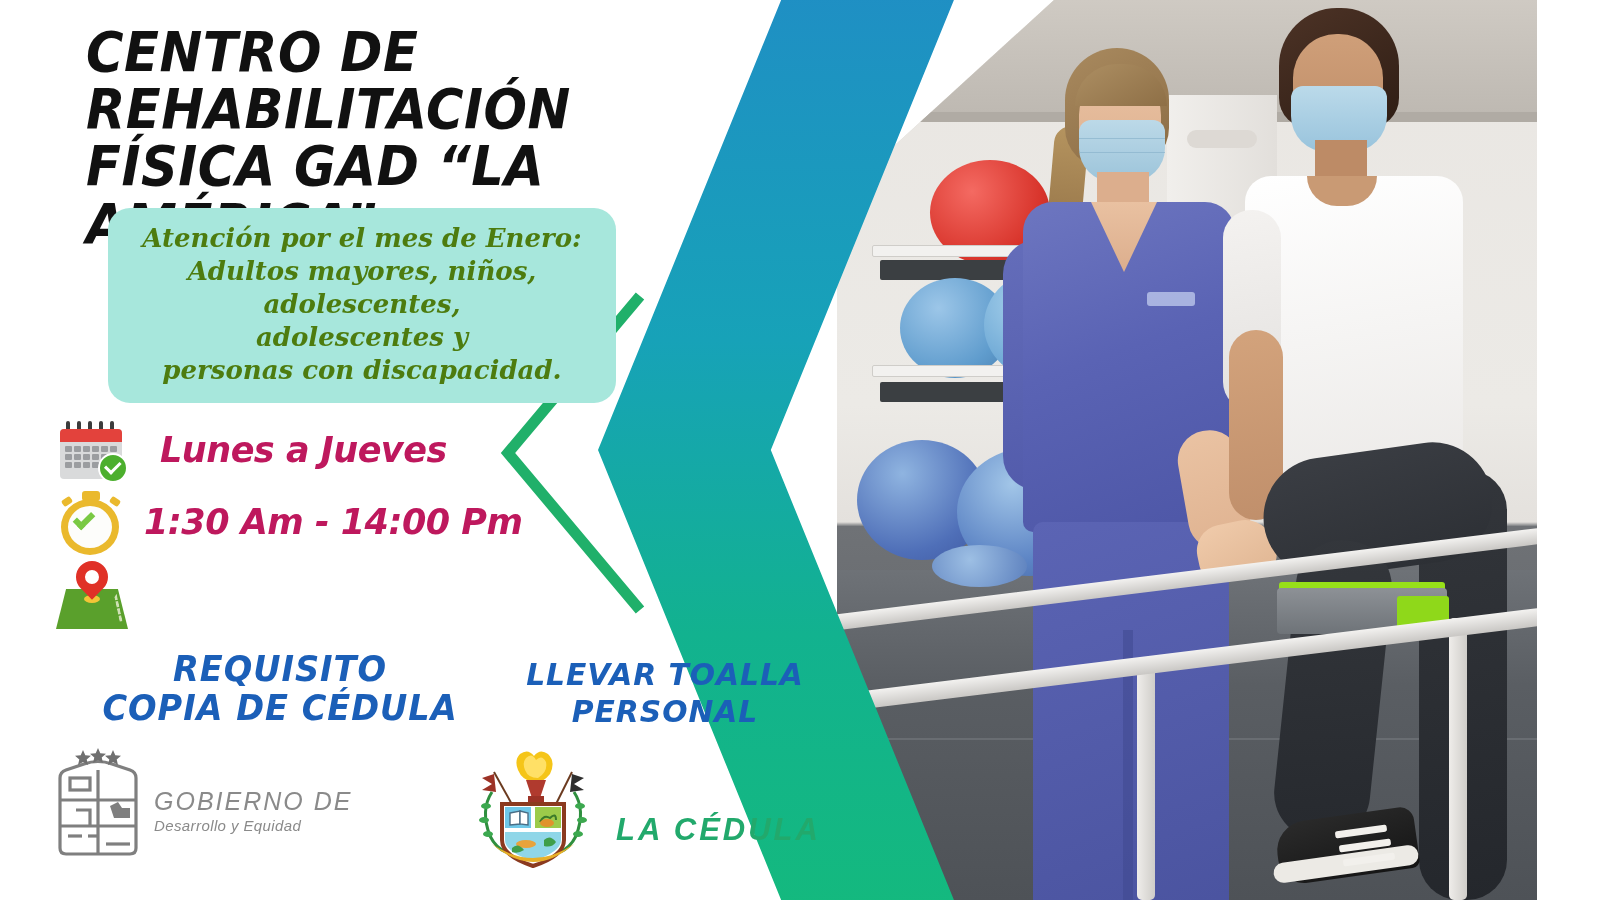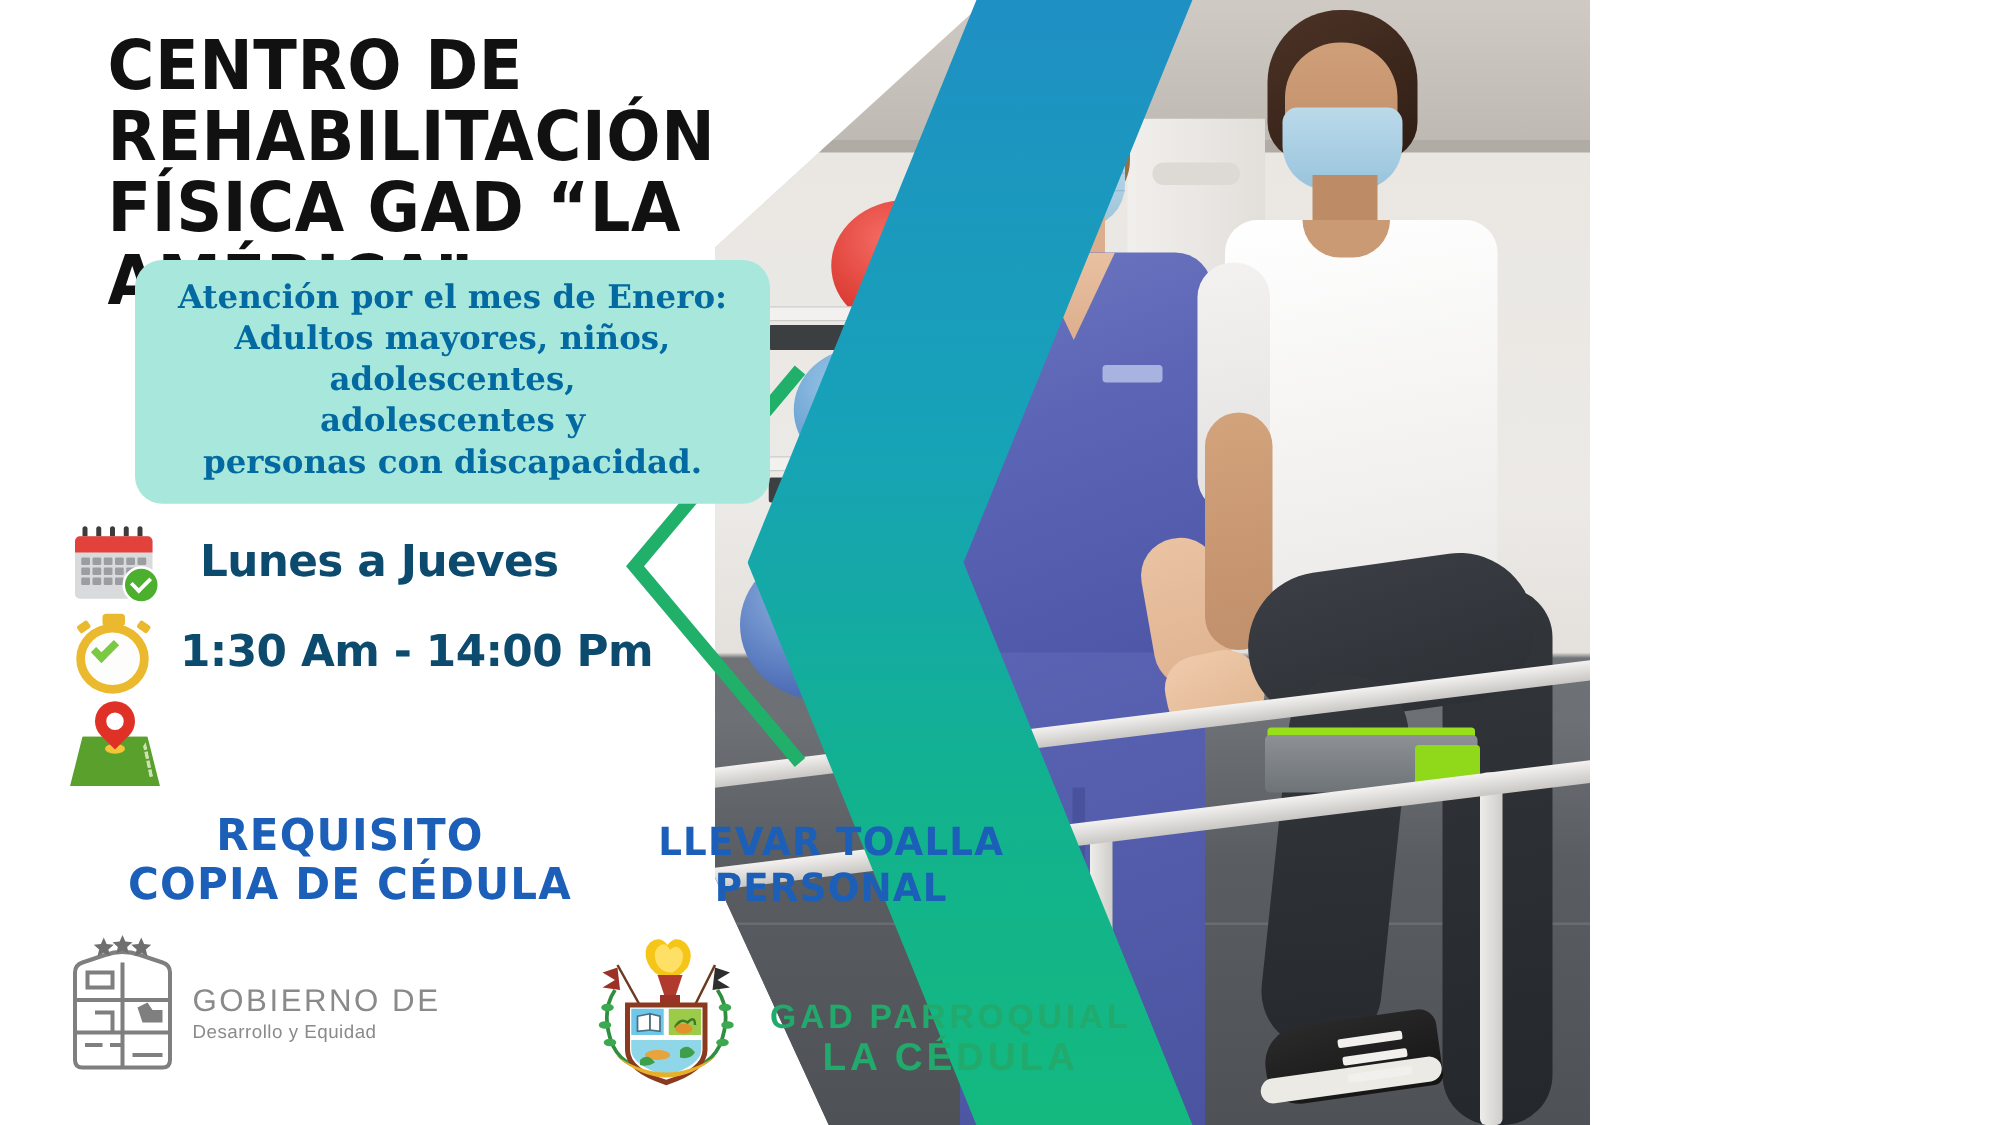--- a/index.html
+++ b/index.html
@@ -2,21 +2,21 @@
 <html><head>
 <meta charset="utf-8">
 <style>
   * { margin:0; padding:0; box-sizing:border-box; }
   html,body { width:1600px; height:900px; overflow:hidden; }
   body {
     font-family:"Liberation Sans", sans-serif;
     background:#ffffff;
     position:relative;
   }
-  #poster { position:absolute; inset:0; width:1272px; height:900px; background:#fff; overflow:hidden; }
+  #poster { position:absolute; inset:0; width:1537px; height:900px; background:#fff; overflow:hidden;font-style:italic; }
 
   
   .photo-wrap{
     position:absolute; top:0; right:0; width:700px; height:900px;
     clip-path: polygon(31% 0%, 100% 0%, 100% 100%, 13% 100%, 0% 78%, 0% 22%);
     overflow:hidden;
   }
   .photo{ position:absolute; inset:0; background:#d9d6d1; }
   
   .wall-back{ position:absolute; left:0; top:0; width:100%; height:100%;
@@ -164,29 +164,29 @@
   }
   .title .l2{ display:block; }
 
   .infobox{
     position:absolute; left:108px; top:208px; width:508px; padding:14px 16px 16px;
     background:#a7e7dc; border-radius:22px;
     text-align:center;
   }
   .infobox p{
     font-family:"DejaVu Serif", serif;
-    font-weight:700; font-size:26px; line-height:1.27; color:#0369a1;
+    font-weight:700; font-size:26px; line-height:1.27; color:#4d7c0f;
   }
 
   .rows{ position:absolute; left:46px; top:416px; width:560px; }
   .row{ display:flex; align-items:center; height:68px; margin-bottom:4px; }
   .row .ico{ width:96px; height:66px; position:relative; flex:0 0 96px; }
   .row .txt{
     font-family:"DejaVu Sans", sans-serif;
-    font-weight:700; font-size:35px; color:#0c4a6e; letter-spacing:-.5px;
+    font-weight:700; font-size:35px; color:#be185d; letter-spacing:-.5px;
   }
   .row.r1 .txt{ padding-left:18px; }
   .row.r2 .txt{ padding-left:2px; }
   .row.r3 .txt{ padding-left:4px; }
 
   
   .cal{ position:absolute; left:14px; top:4px; width:62px; height:58px; }
   .cal-body{ position:absolute; left:0; top:8px; width:62px; height:50px; background:#d9dadb; border-radius:4px; }
   .cal-top{ position:absolute; left:0; top:8px; width:62px; height:13px; background:#e3423c; border-radius:4px 4px 0 0; }
   .cal-ring{ position:absolute; top:0; width:4px; height:13px; background:#3c3c3c; border-radius:2px; }
@@ -500,18 +500,17 @@
       <path d="M72 74 Q76 66 82 70 Q88 64 88 72" stroke="#3b7a2a" stroke-width="2" fill="none"></path>
       <ellipse cx="79" cy="75" rx="7" ry="4" fill="#e0922c"></ellipse>
 
       <ellipse cx="58" cy="96" rx="10" ry="4" fill="#e8a33c"></ellipse>
       <path d="M76 92 Q82 86 88 94 Q84 100 76 98 Z" fill="#3f9e4a"></path>
       <path d="M44 100 Q50 94 56 102 Q50 106 44 104 Z" fill="#3f9e4a"></path>
 
       <path d="M24 96 Q65 124 106 96 Q65 132 24 96 Z" fill="#e8b028"></path>
     </svg>
     <div class="gad-text">
-      <div class="g1">GAD PARROQUIAL</div>
       <div class="g2">LA CÉDULA</div>
     </div>
   </div>
 
 </div>
 
 </body></html>

